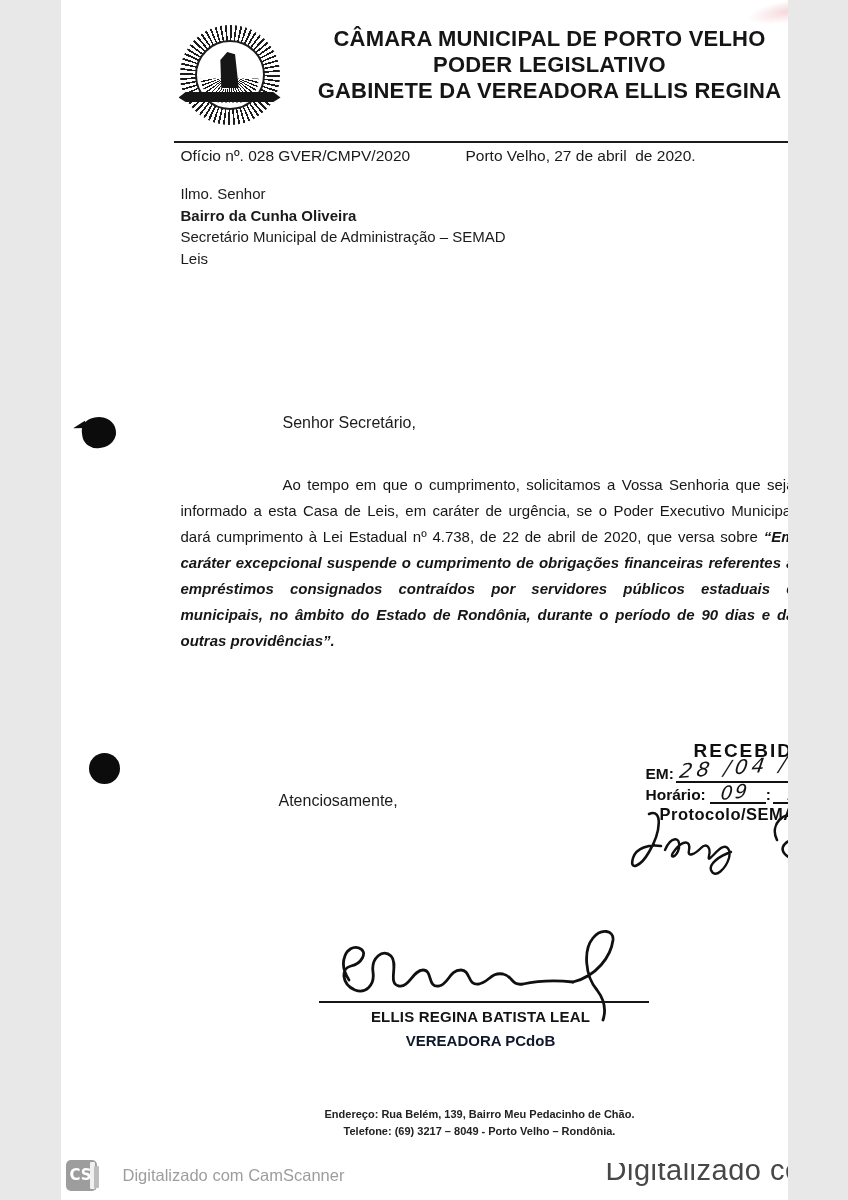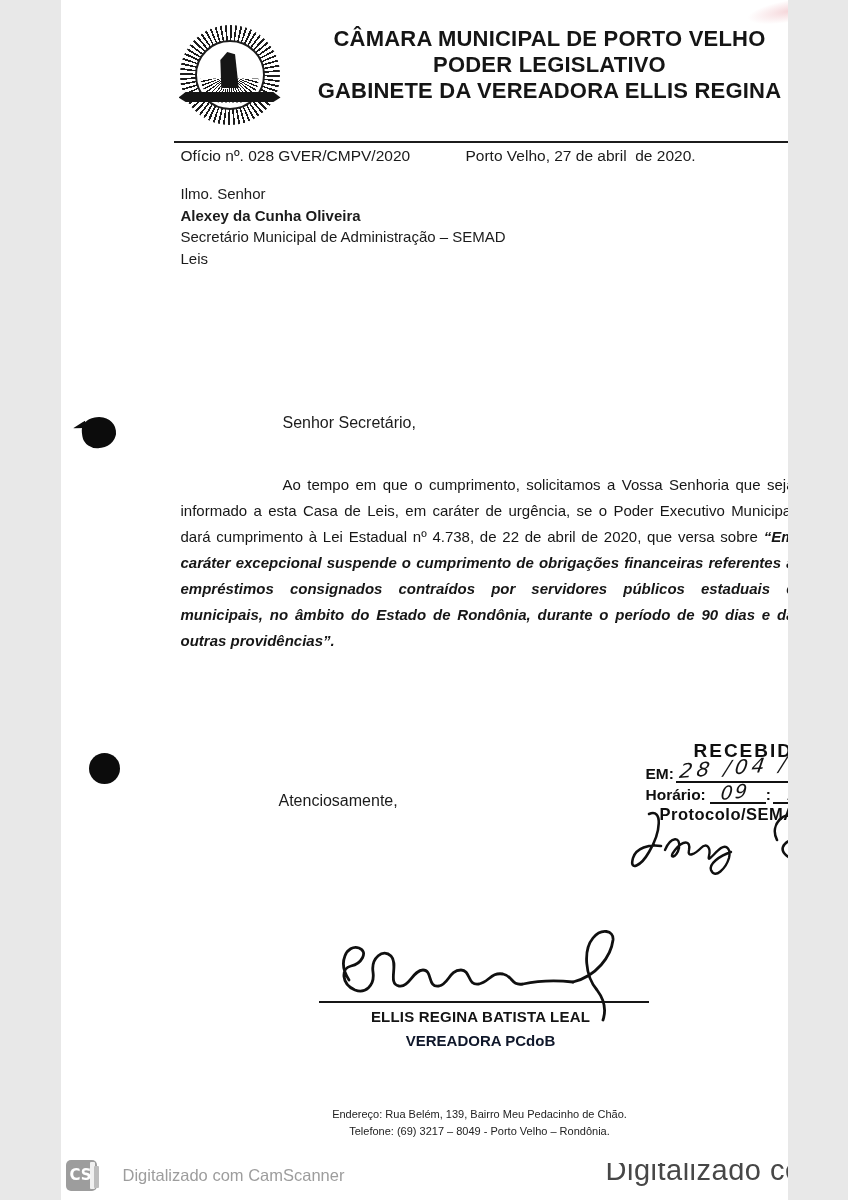--- a/index.html
+++ b/index.html
@@ -66,21 +66,21 @@
   .stamp-sig{position:absolute; left:558px; top:806px; width:256px; height:80px;}
   
   .main-sig{position:absolute; left:250px; top:928px; width:345px; height:100px;}
   .sig-underline{position:absolute; left:258px; top:1001px; width:330px; height:2px; background:#161616;}
   .sig-name{position:absolute; left:250px; top:1008px; width:340px; text-align:center;
     font-weight:bold; font-size:15px; letter-spacing:0.2px; color:#141414;}
   .sig-role{position:absolute; left:250px; top:1032px; width:340px; text-align:center;
     font-weight:bold; font-size:15px; color:#0f172a;}
   
   .footer-address{position:absolute; left:204px; top:1106px; width:430px; text-align:center;
-    font-weight:normal; font-size:11px; line-height:17px; color:#222;}
+    font-weight:bold; font-size:11px; line-height:17px; color:#222;}
   
   .cs-badge{position:absolute; left:5px; top:1160px; width:31px; height:31px; background:#9d9d9d;
     border-radius:5px; color:#fff; font-family:"DejaVu Sans", sans-serif; font-weight:bold; font-size:15px;
     line-height:31px; text-align:left; text-indent:4px;}
   .cs-badge::after{content:""; position:absolute; right:2px; top:2px; bottom:2px; width:5px;
     background:#ffffff; opacity:.85; border-radius:1px;}
   .cs-badge-tab{position:absolute; left:33px; top:1166px; width:5px; height:22px; background:#bdbdbd; border-radius:1px;}
   .wm-left{position:absolute; left:62px; top:1166px; font-size:16.5px; color:#9d9d9d;}
   .wm-right-clip{position:absolute; left:545px; top:1163px; width:303px; height:30px; overflow:hidden;}
   .wm-right-clip span{display:block; margin-top:-9px; font-size:29px; color:#474747; white-space:nowrap;
@@ -105,21 +105,21 @@
     <div>PODER LEGISLATIVO</div>
     <div>GABINETE DA VEREADORA ELLIS REGINA</div>
   </div>
   <div class="header-rule"></div>
 
   <div class="oficio">Ofício nº. 028 GVER/CMPV/2020</div>
   <div class="place-date">Porto Velho, 27 de abril  de 2020.</div>
 
   <div class="addressee">
     <div>Ilmo. Senhor</div>
-    <div class="bold">Alexey da Cunha Oliveira</div>
+    <div class="bold">Bairro da Cunha Oliveira</div>
     <div>Secretário Municipal de Administração – SEMAD</div>
     <div>Leis</div>
   </div>
 
   <div class="blob1"></div>
   <div class="blob2"></div>
   <div class="corner-wedge"></div>
   <div class="pink-smudge-top"></div>
   <div class="pink-smudge-bottom"></div>
 

